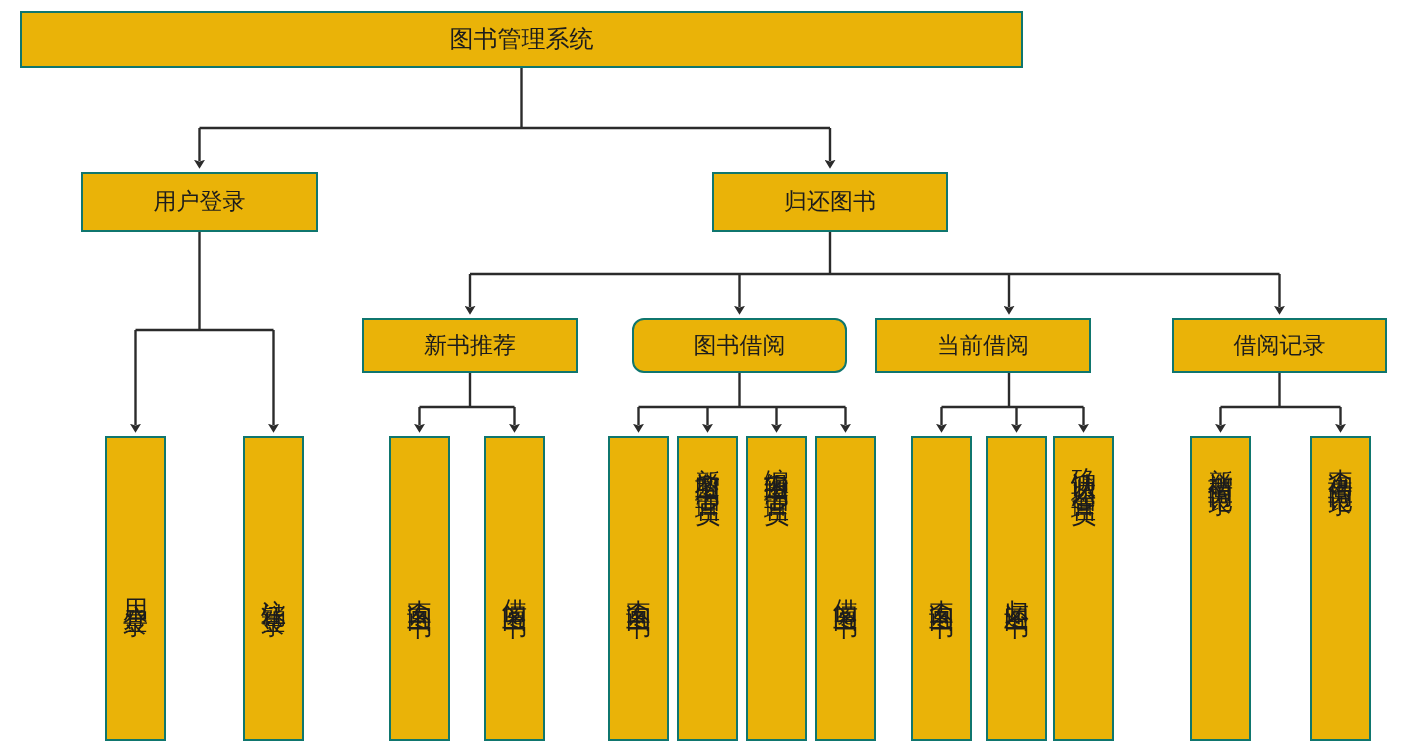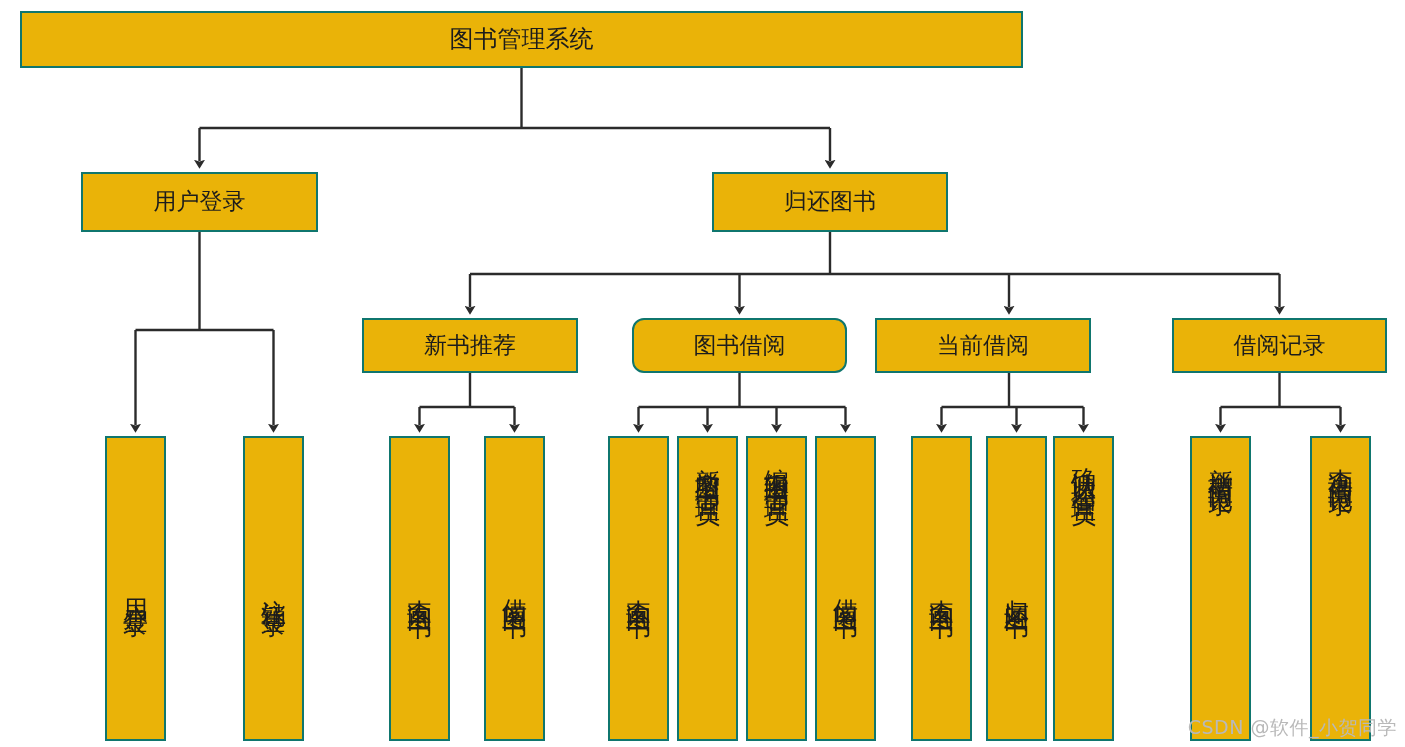--- a/index.html
+++ b/index.html
@@ -181,14 +181,13 @@
         <span class="node-label">确认归还（管理员）</span>
       </div>
       <div class="node vert" style="left: 1190px; top: 436px; width: 61px; height: 305px;">
         <span class="node-label">新增借阅记录</span>
       </div>
       <div class="node vert" style="left: 1310px; top: 436px; width: 61px; height: 305px;">
         <span class="node-label">查询借阅记录</span>
       </div>
     </div>
 
-  <div class="watermark">CSDN @软件_小贺同学</div>
 </div>
 
 </body></html>

